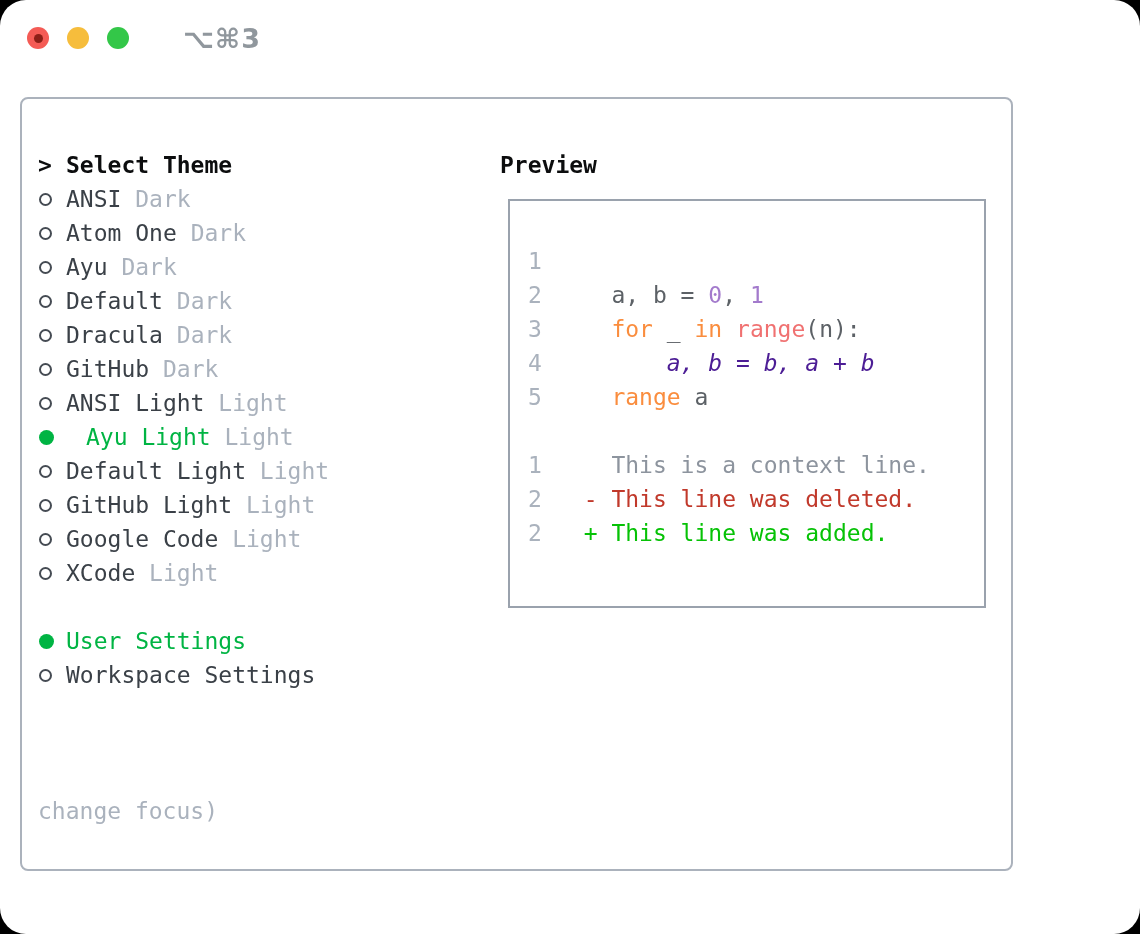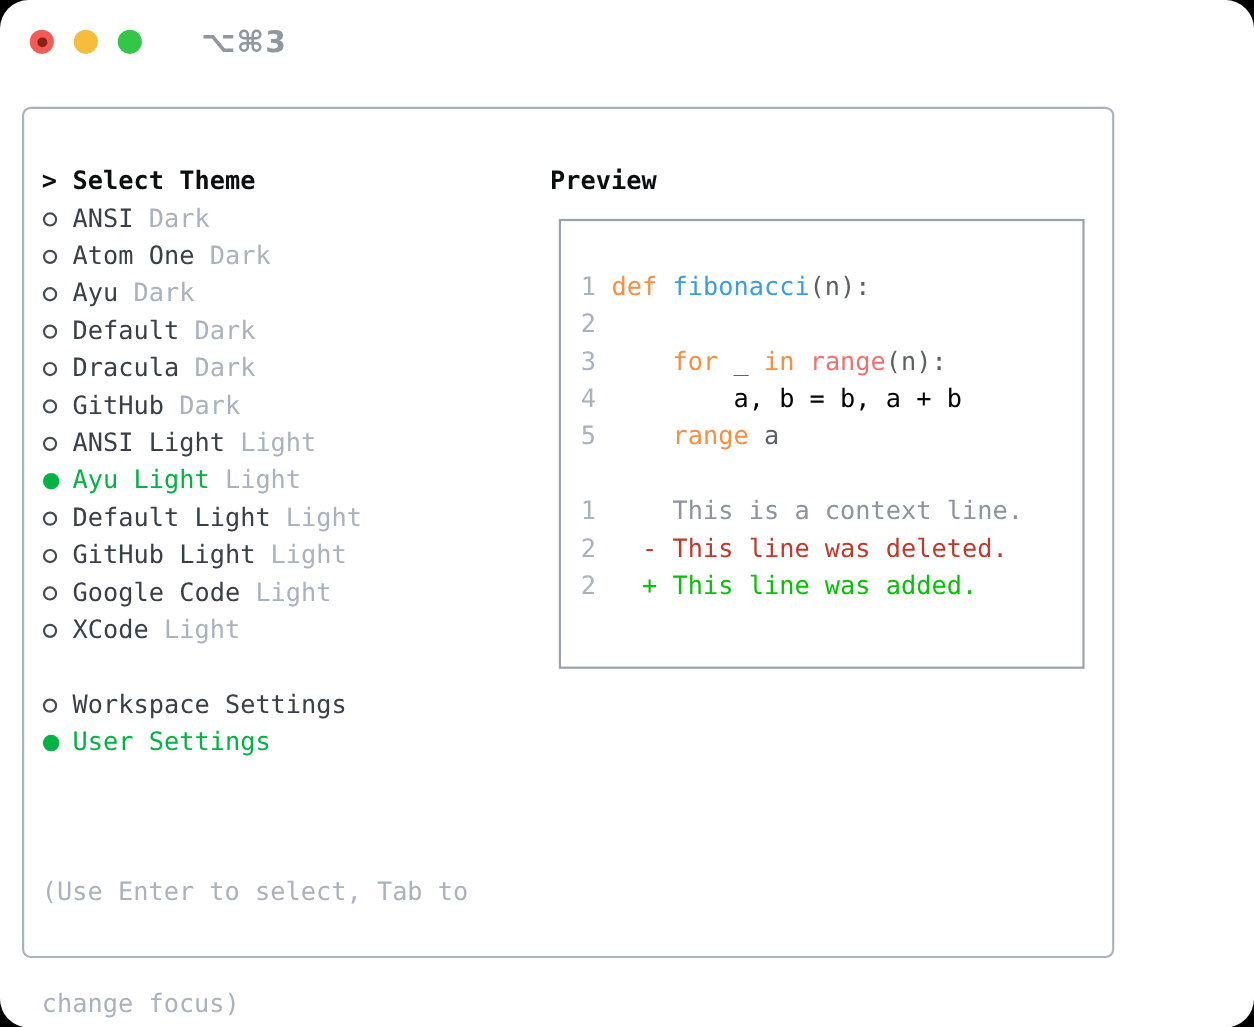--- a/index.html
+++ b/index.html
@@ -32,21 +32,21 @@
   }
   .row { display:flex; align-items:center; height:34px; font-size:23px;
          color:var(--text_primary); white-space:pre; }
   .marker { display:inline-flex; align-items:center; width:28px; flex:0 0 28px; }
   .caret { font-weight:bold; color:var(--header_black); }
   .hdr { font-weight:bold; color:var(--header_black); }
   .radio { width:13px; height:13px; border-radius:50%;
            border:2px solid #454b53; margin-left:1px; }
   .radio.on { width:15px; height:15px; border:none; background:var(--accent_green); }
   .name { color:var(--text_primary); }
-  .item.sel .name { color:var(--accent_green); }
+  .item.sel .name { color:var(--accent_green);margin-left:20px; }
   .suffix { color:var(--text_secondary); margin-left:1ch; }
   .section-label { color:var(--header_black); }
   .opt-label { color:var(--text_primary); }
   .item.sel .opt-label { color:var(--accent_green); }
 
   .left { position:absolute; left:16px; top:49px; }
   .spacer { height:34px; }
   .hint { font-size:23px; line-height:34px; color:var(--text_secondary); white-space:pre; }
 
   
@@ -94,42 +94,41 @@
           <div class="row item"><span class="marker"><span class="radio"></span></span><span class="name">Default Light</span><span class="suffix">Light</span></div>
           <div class="row item"><span class="marker"><span class="radio"></span></span><span class="name">GitHub Light</span><span class="suffix">Light</span></div>
           <div class="row item"><span class="marker"><span class="radio"></span></span><span class="name">Google Code</span><span class="suffix">Light</span></div>
           <div class="row item"><span class="marker"><span class="radio"></span></span><span class="name">XCode</span><span class="suffix">Light</span></div>
         </div>
 
       <div class="spacer"></div>
 
 
       <div id="apply-list">
+          <div class="row item sel"><span class="marker"><span class="radio on"></span></span><span class="opt-label">User Settings</span></div>
           <div class="row item"><span class="marker"><span class="radio"></span></span><span class="opt-label">Workspace Settings</span></div>
-          <div class="row item sel"><span class="marker"><span class="radio on"></span></span><span class="opt-label">User Settings</span></div>
         </div>
 
       <div class="spacer"></div>
 
       <div class="hint">
-        <div>(Use Enter to select, Tab to</div>
         <div>change focus)</div>
       </div>
     </div>
 
     <div class="row preview-header">
       <span class="hdr">Preview</span>
     </div>
 
     <div class="code-box">
       <div id="code-lines">
-          <div class="crow"><span class="ln">1</span><span class="ct"><span style="color: rgb(250, 141, 62);">def </span><span style="color: rgb(57, 158, 230);">fibonacci</span><span style="color: rgb(92, 97, 102);">(n):</span></span></div>
-          <div class="crow"><span class="ln">2</span></div>
+          <div class="crow"><span class="ln">1</span></div>
+          <div class="crow"><span class="ln">2</span><span class="ct"><span style="color: rgb(92, 97, 102);">    a, b = </span><span style="color: rgb(163, 122, 204);">0</span><span style="color: rgb(92, 97, 102);">, </span><span style="color: rgb(163, 122, 204);">1</span></span></div>
           <div class="crow"><span class="ln">3</span><span class="ct"><span style="color: rgb(92, 97, 102);">    </span><span style="color: rgb(250, 141, 62);">for</span><span style="color: rgb(92, 97, 102);"> _ </span><span style="color: rgb(250, 141, 62);">in</span><span style="color: rgb(92, 97, 102);"> </span><span style="color: rgb(240, 113, 113);">range</span><span style="color: rgb(92, 97, 102);">(n):</span></span></div>
-          <div class="crow"><span class="ln">4</span><span class="ct"><span style="color: #000000;">        a, b = b, a + b</span></span></div>
+          <div class="crow"><span class="ln">4</span><span class="ct"><span style="color: #4c1d95; font-style: italic;">        a, b = b, a + b</span></span></div>
           <div class="crow"><span class="ln">5</span><span class="ct"><span style="color: rgb(92, 97, 102);">    </span><span style="color: rgb(250, 141, 62);">range</span><span style="color: rgb(92, 97, 102);"> a</span></span></div>
           <div class="crow"><span class="ln"></span><span class="ct"></span></div>
           <div class="crow"><span class="ln">1</span><span class="ct"><span style="color: rgb(141, 148, 158);">    This is a context line.</span></span></div>
           <div class="crow"><span class="ln">2</span><span class="ct"><span style="color: rgb(193, 57, 43);">  - This line was deleted.</span></span></div>
           <div class="crow"><span class="ln">2</span><span class="ct"><span style="color: rgb(6, 194, 6);">  + This line was added.</span></span></div>
         </div>
     </div>
 
   </div>
 </div>

